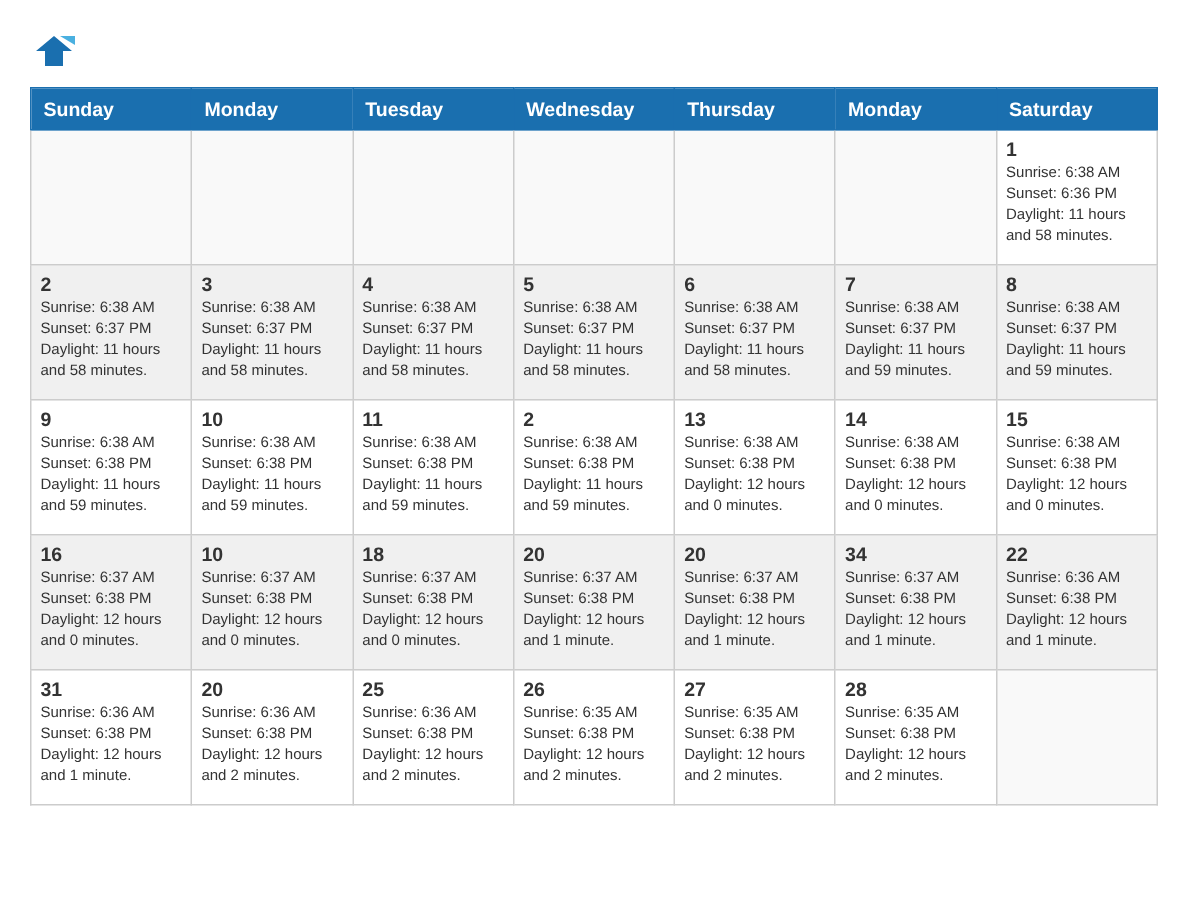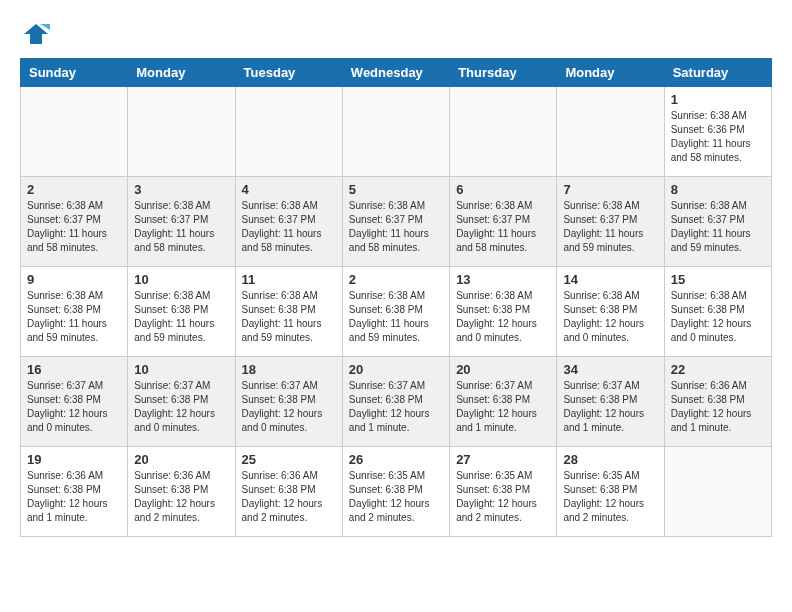--- a/index.html
+++ b/index.html
@@ -262,21 +262,21 @@
         </td>
         <td>
           <span class="day-number">22</span>
           <div class="day-info" style="white-space: pre-line;">Sunrise: 6:36 AM
 Sunset: 6:38 PM
 Daylight: 12 hours and 1 minute.</div>
         </td>
       </tr>
       <tr>
         <td>
-          <span class="day-number">19</span>
+          <span class="day-number">31</span>
           <div class="day-info" style="white-space: pre-line;">Sunrise: 6:36 AM
 Sunset: 6:38 PM
 Daylight: 12 hours and 1 minute.</div>
         </td>
         <td>
           <span class="day-number">20</span>
           <div class="day-info" style="white-space: pre-line;">Sunrise: 6:36 AM
 Sunset: 6:38 PM
 Daylight: 12 hours and 2 minutes.</div>
         </td>

